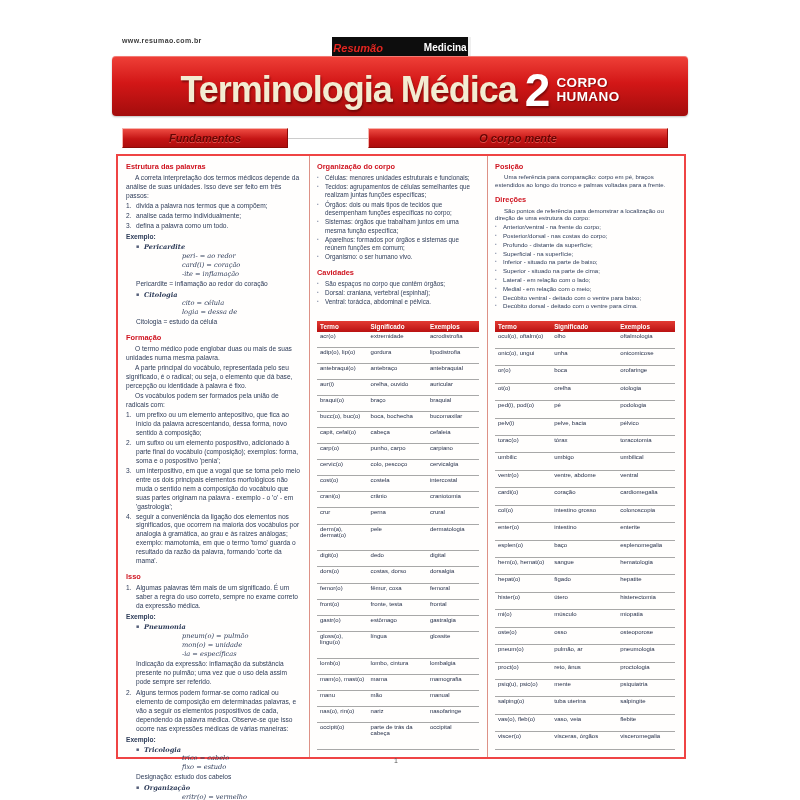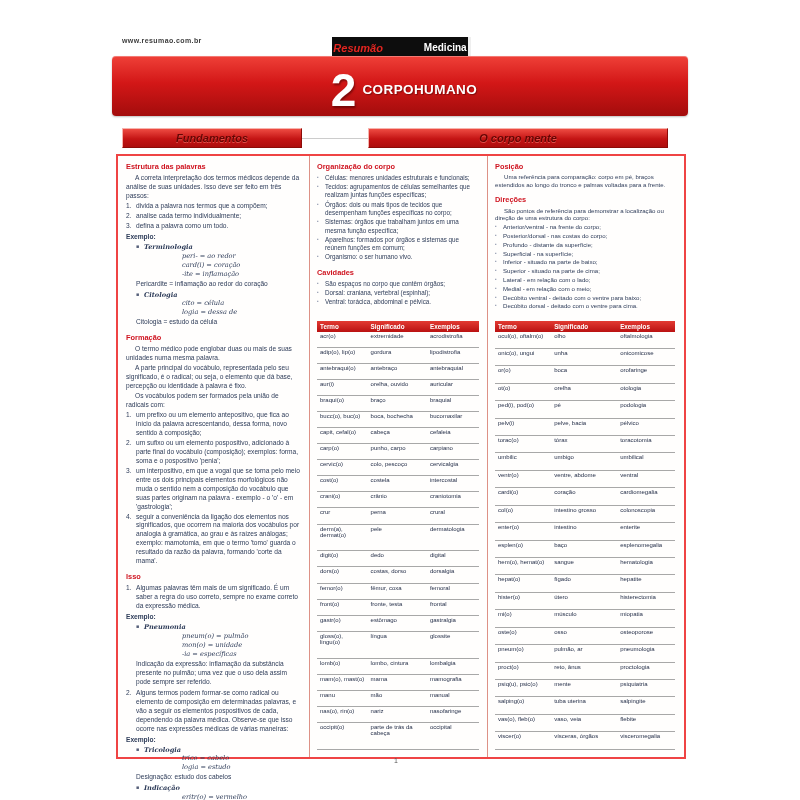--- a/index.html
+++ b/index.html
@@ -12,37 +12,37 @@
        color:#3c3c3c;letter-spacing:.4px;}
   .banner{position:absolute;left:112px;top:56px;width:576px;height:60px;
     background:linear-gradient(180deg,#ef4038 0%,#d31717 45%,#a30c0c 100%);
     border-radius:4px;display:flex;align-items:center;justify-content:center;
     box-shadow:inset 0 1px 0 rgba(255,255,255,.3),0 1px 2px rgba(0,0,0,.25);}
   .title-row{display:flex;align-items:center;margin-top:8px;}
   .main-title{font-size:36px;font-weight:bold;color:#f3ecd2;letter-spacing:-1px;
     text-shadow:1px 2px 2px rgba(70,0,0,.55);white-space:nowrap;}
   .big-num{font-size:46px;font-weight:bold;color:#ffffff;margin:0 6px 0 8px;
     text-shadow:1px 2px 2px rgba(70,0,0,.55);line-height:1;}
-  .subtitle{display:flex;color:#ffffff;font-weight:bold;
+  .subtitle{display:flex;flex-direction:column;color:#ffffff;font-weight:bold;
     font-size:13.5px;line-height:1.02;letter-spacing:.4px;
     text-shadow:1px 1px 1px rgba(70,0,0,.5);}
   .badge{position:absolute;left:332px;top:37px;width:136px;height:21px;
     background:#0d0d0d;display:flex;align-items:center;justify-content:center;
     gap:5px;border-right:3px solid #efefef;text-align:center;}
   .badge .brand{color:#e22520;font-weight:bold;font-style:italic;font-size:11px;}
   .badge .cat{color:#ffffff;font-weight:bold;font-size:10px;margin-left:36px;}
   
   .bar-connector{position:absolute;left:268px;top:138px;width:104px;height:1px;background:#cccccc;}
   .bar{position:absolute;top:128px;height:20px;
     background:linear-gradient(180deg,#ee4b42,#c41414 55%,#ad0e0e);
     border:1px solid #8c0b08;border-top-color:#f6b3ad;border-left-color:#f6b3ad;
     display:flex;align-items:center;justify-content:center;
     font-weight:bold;font-style:italic;font-size:11px;color:#63怀0503;color:#650503;
     text-shadow:0 1px 0 rgba(255,130,120,.55);box-sizing:border-box;}
-  .bar.left{left:122px;width:180px;}
+  .bar.left{left:122px;width:166px;}
   .bar.right{left:368px;width:300px;}
   
   .content{position:absolute;left:116px;top:154px;width:566px;height:601px;
     background:#fffefd;border:2px solid #ef4444;}
   .vdiv{position:absolute;top:0;width:1px;height:100%;background:#dd9186;}
   #vdiv1{left:191px;} #vdiv2{left:369px;}
   .col{position:absolute;color:#2e3c59;}
   #col-left{left:8px;top:6px;width:176px;font-size:6.6px;line-height:1.36;}
   #col-mid{left:199px;top:6px;width:162px;height:158px;overflow:hidden;
     font-size:6.3px;line-height:1.32;}
@@ -79,20 +79,21 @@
 
 <div class="url">www.resumao.com.br</div>
 
 <div class="badge">
   <span class="brand">Resumão</span>
   <span class="cat">Medicina</span>
 </div>
 
 <div class="banner">
   <div class="title-row">
+    <span class="main-title">Terminologia Médica</span>
     <span class="big-num">2</span>
     <span class="subtitle">
       <span>CORPO</span>
       <span>HUMANO</span>
     </span>
   </div>
 </div>
 
 <div class="bar-connector"></div>
 <div class="bar left">Fundamentos</div>
@@ -110,21 +111,21 @@
       </div>
       <div class="blk n">
         <span class="num">2.</span>
         <span>analise cada termo individualmente;</span>
       </div>
       <div class="blk n">
         <span class="num">3.</span>
         <span>defina a palavra como um todo.</span>
       </div>
       <div class="blk e">Exemplo:</div>
-      <div class="blk t">Terminologia</div>
+      <div class="blk t">Pericardite</div>
       <div class="blk s">peri- = ao redor</div>
       <div class="blk s">card(i) = coração</div>
       <div class="blk s">-ite = inflamação</div>
       <div class="blk r">Pericardite = inflamação ao redor do coração</div>
       <div class="blk t">Citologia</div>
       <div class="blk s">cito = célula</div>
       <div class="blk s">logia = dessa de</div>
       <div class="blk r">Citologia = estudo da célula</div>
       <div class="blk h">Formação</div>
       <div class="blk p">O termo médico pode englobar duas ou mais de suas unidades numa mesma palavra.</div>
@@ -157,23 +158,23 @@
       <div class="blk s">mon(o) = unidade</div>
       <div class="blk s">-ia = específicas</div>
       <div class="blk r">Indicação da expressão: inflamação da substância presente no pulmão; uma vez que o uso dela assim pode sempre ser referido.</div>
       <div class="blk n">
         <span class="num">2.</span>
         <span>Alguns termos podem formar-se como radical ou elemento de composição em determinadas palavras, e vão a seguir os elementos pospositivos de cada, dependendo da palavra médica. Observe-se que isso ocorre nas expressões médicas de várias maneiras:</span>
       </div>
       <div class="blk e">Exemplo:</div>
       <div class="blk t">Tricologia</div>
       <div class="blk s">trico = cabelo</div>
-      <div class="blk s">logia = estudo</div>
+      <div class="blk s">fixo = estudo</div>
       <div class="blk r">Designação: estudo dos cabelos</div>
-      <div class="blk t">Indicação</div>
+      <div class="blk t">Organização</div>
       <div class="blk s">eritr(o) = vermelho</div>
     </div>
   <div class="col" id="col-right">
       <div class="blk h">Posição</div>
       <div class="blk p">Uma referência para comparação: corpo em pé, braços estendidos ao longo do tronco e palmas voltadas para a frente.</div>
       <div class="blk h">Direções</div>
       <div class="blk p">São pontos de referência para demonstrar a localização ou direção de uma estrutura do corpo:</div>
       <div class="blk b">Anterior/ventral - na frente do corpo;</div>
       <div class="blk b">Posterior/dorsal - nas costas do corpo;</div>
       <div class="blk b">Profundo - distante da superfície;</div>

